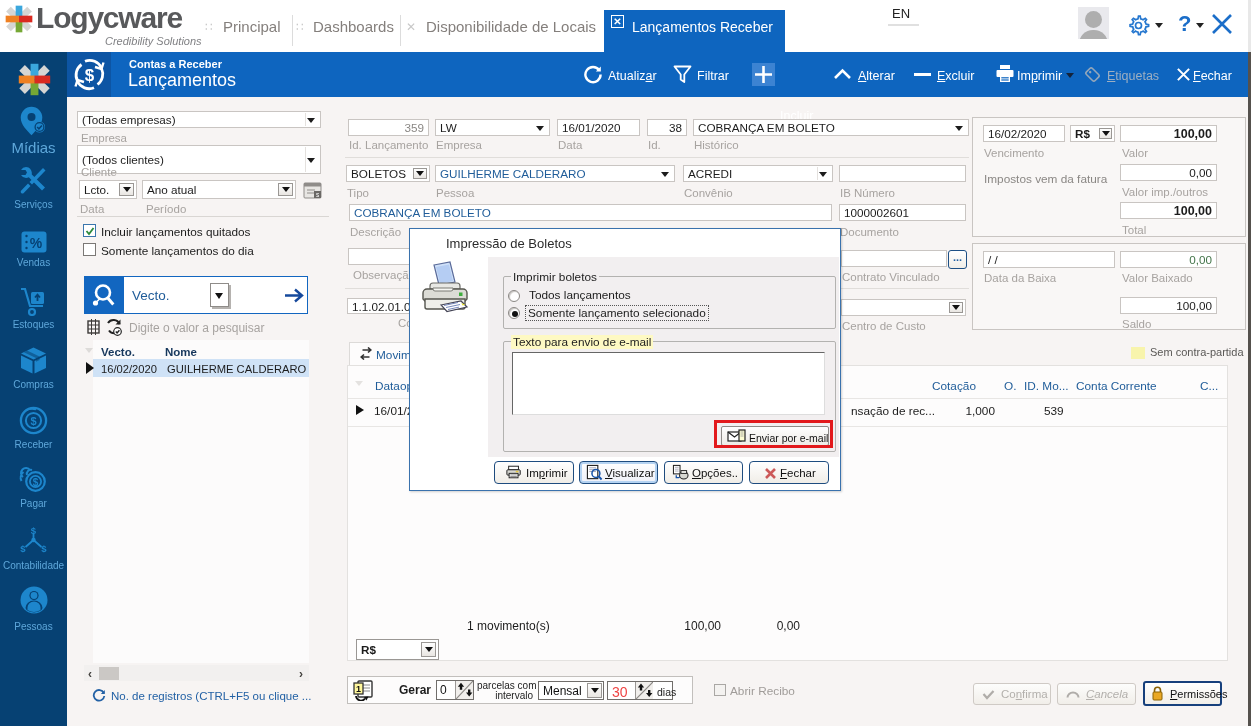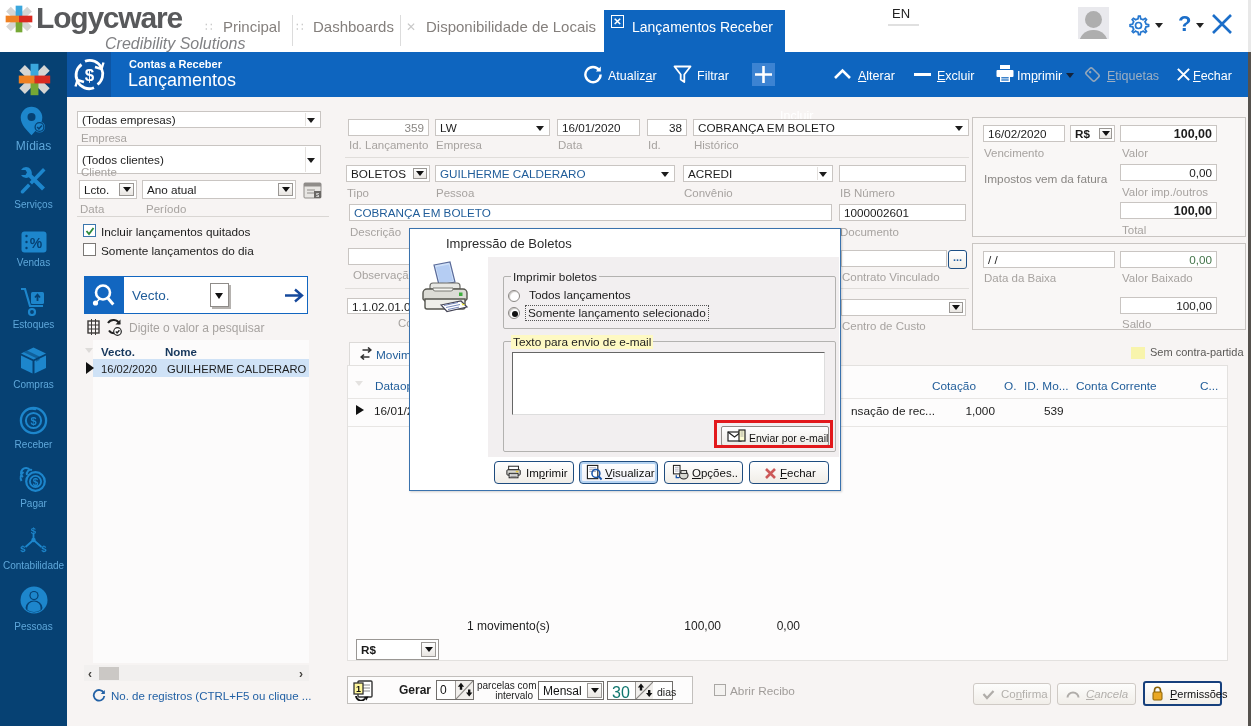--- a/index.html
+++ b/index.html
@@ -34,21 +34,21 @@
       <rect x="3" y="25.5" width="15" height="10" transform="rotate(-45 10.5 30.5)"></rect>
       <rect x="24" y="25.5" width="15" height="10" transform="rotate(45 31.5 30.5)"></rect>
     </g>
     <rect x="16" y="1" width="10" height="20" fill="#3ba7dd"></rect>
     <rect x="16" y="21" width="10" height="20" fill="#76a835"></rect>
     <rect x="1" y="16" width="20" height="10" fill="#ef8022"></rect>
     <rect x="21" y="16" width="20" height="10" fill="#da2a20"></rect>
   </g>
 </svg>
 <div class="abs" style="left:36px;top:1px;font-size:30px;font-weight:bold;color:#58595b;letter-spacing:-1.2px;">Logycware</div>
-<div class="abs" style="left:105px;top:35px;font-size:16px;font-style:italic;color:#808184;">Credibility Solutions</div>
+<div class="abs" style="left:105px;top:35px;font-size:11px;font-style:italic;color:#808184;">Credibility Solutions</div>
 
 <div class="abs" style="left:205px;top:20px;font-size:12px;color:#c8c8c8;">∷</div>
 <div class="abs" style="left:223px;top:18px;font-size:15px;color:#847f7c;">Principal</div>
 <div class="abs" style="left:292px;top:15px;width:1px;height:31px;background:#dcdcdc;"></div>
 <div class="abs" style="left:296px;top:20px;font-size:12px;color:#c8c8c8;">∷</div>
 <div class="abs" style="left:313px;top:18px;font-size:15px;color:#847f7c;">Dashboards</div>
 <div class="abs" style="left:400px;top:15px;width:1px;height:31px;background:#dcdcdc;"></div>
 <div class="abs" style="left:406px;top:20px;font-size:12px;color:#c8c8c8;">✕</div>
 <div class="abs" style="left:426px;top:18px;font-size:15px;color:#847f7c;">Disponibilidade de Locais</div>
 <div class="abs" style="left:604px;top:10px;width:181px;height:42px;background:#0e65bf;"></div>
@@ -154,21 +154,21 @@
   </g>
 </svg>
 
 <svg class="abs" style="left:19px;top:106px;" width="29" height="30" viewBox="0 0 29 30">
   <path d="M12.5 0.8 a 10.8 10.8 0 0 1 10.8 10.8 c0 7.2-6.6 13.4-10.8 17.6 C8.3 25 1.7 18.8 1.7 11.6 A 10.8 10.8 0 0 1 12.5 0.8 z" fill="#1d86cc"></path>
   <circle cx="12.5" cy="11" r="4" fill="#064173"></circle>
   <circle cx="20.5" cy="21" r="5.6" fill="#1d86cc"></circle>
   <circle cx="20.5" cy="21" r="4.4" fill="none" stroke="#064173" stroke-width="1.3"></circle>
   <path d="M18.2 21 l1.7 1.8 l3-3.4" fill="none" stroke="#064173" stroke-width="1.5"></path>
 </svg>
-<div class="abs" style="left:0;top:139px;width:67px;text-align:center;font-size:12px;color:#5ea7da;">Mídias</div>
+<div class="abs" style="left:0;top:139px;width:67px;text-align:center;font-size:15px;color:#5ea7da;">Mídias</div>
 
 <svg class="abs" style="left:18px;top:165px;" width="30" height="30" viewBox="0 0 30 30">
   <g fill="#1d86cc">
     <path d="M8 2 a6 6 0 0 0 -5 3 l4.5 0 l1.5 2.5 l-1.5 2.5 l-4.5 0 a 6 6 0 0 0 5 3 c1 0 2-.2 2.8-.7 L24 25.5 l3-3 L13.8 9.5 C14.2 7 13 4 10.5 2.6 A6 6 0 0 0 8 2 z"></path>
     <path d="M25 3 l2.5 2.5 l-13.5 14 l-2.5-2.5 z"></path>
     <path d="M10 18.5 l2.5 2.5 l-7 7.2 a 1.8 1.8 0 0 1 -2.5-2.5 z"></path>
   </g>
 </svg>
 <div class="abs" style="left:0;top:199px;width:67px;text-align:center;font-size:10px;color:#5ea7da;">Serviços</div>
 
@@ -410,21 +410,21 @@
 <div class="abs" style="left:436px;top:680px;width:38px;height:20px;background:#fff;border:1px solid #706d6a;font-size:12px;color:#111;padding:2px 0 0 3px;">0</div>
 <div class="abs" style="left:455px;top:681px;width:18px;height:18px;background:#f1efec;border-left:1px solid #9a9794;overflow:hidden;">
   <svg width="18" height="18" viewBox="0 0 18 18">
     <path d="M17 0 L0 18" stroke="#8a8784" stroke-width="1.2"></path>
     <path d="M5 9 l3.2-4 l3.2 4 h-2 v3 h-2.4 v-3 z" fill="#111" transform="translate(-3.2,-3.2)"></path>
     <path d="M9 13 l3.2 4 l3.2-4 h-2 v-3 h-2.4 v3 z" fill="#111" transform="translate(1,-1.5)"></path>
   </svg>
 </div>
 <div class="abs" style="left:477px;top:681px;width:56px;font-size:10px;color:#1c1c1c;text-align:right;line-height:10px;white-space:nowrap;">parcelas com<br>intervalo</div>
 <div class="abs" style="left:538px;top:681px;width:66px;height:19px;background:#fff;border:1px solid #706d6a;font-size:12px;color:#111;padding:2px 0 0 4px;">Mensal<i class="cbtn" style="right:1px;top:1px;bottom:1px;"></i></div>
-<div class="abs" style="left:607px;top:681px;width:66px;height:19px;background:#fff;border:1px solid #706d6a;font-size:16px;color:#0f766e;padding:2px 0 0 4px;">30</div>
+<div class="abs" style="left:607px;top:681px;width:66px;height:19px;background:#fff;border:1px solid #706d6a;font-size:14px;color:#ef4444;padding:2px 0 0 4px;">30</div>
 <div class="abs" style="left:635px;top:682px;width:18px;height:17px;background:#f1efec;border-left:1px solid #9a9794;overflow:hidden;">
   <svg width="18" height="17" viewBox="0 0 18 17">
     <path d="M17 0 L0 17" stroke="#8a8784" stroke-width="1.2"></path>
     <path d="M5 9 l3.2-4 l3.2 4 h-2 v3 h-2.4 v-3 z" fill="#111" transform="translate(-3.2,-3.4)"></path>
     <path d="M9 13 l3.2 4 l3.2-4 h-2 v-3 h-2.4 v3 z" fill="#111" transform="translate(1,-2)"></path>
   </svg>
 </div>
 <div class="abs" style="left:657px;top:686px;font-size:10.5px;color:#1c1c1c;">dias</div>
 <div class="abs" style="left:714px;top:684px;width:12px;height:12px;background:#f4f2f0;border:1px solid #aaa7a4;"></div>
 <div class="abs" style="left:730px;top:684px;font-size:11.8px;color:#a09c99;">Abrir Recibo</div>

